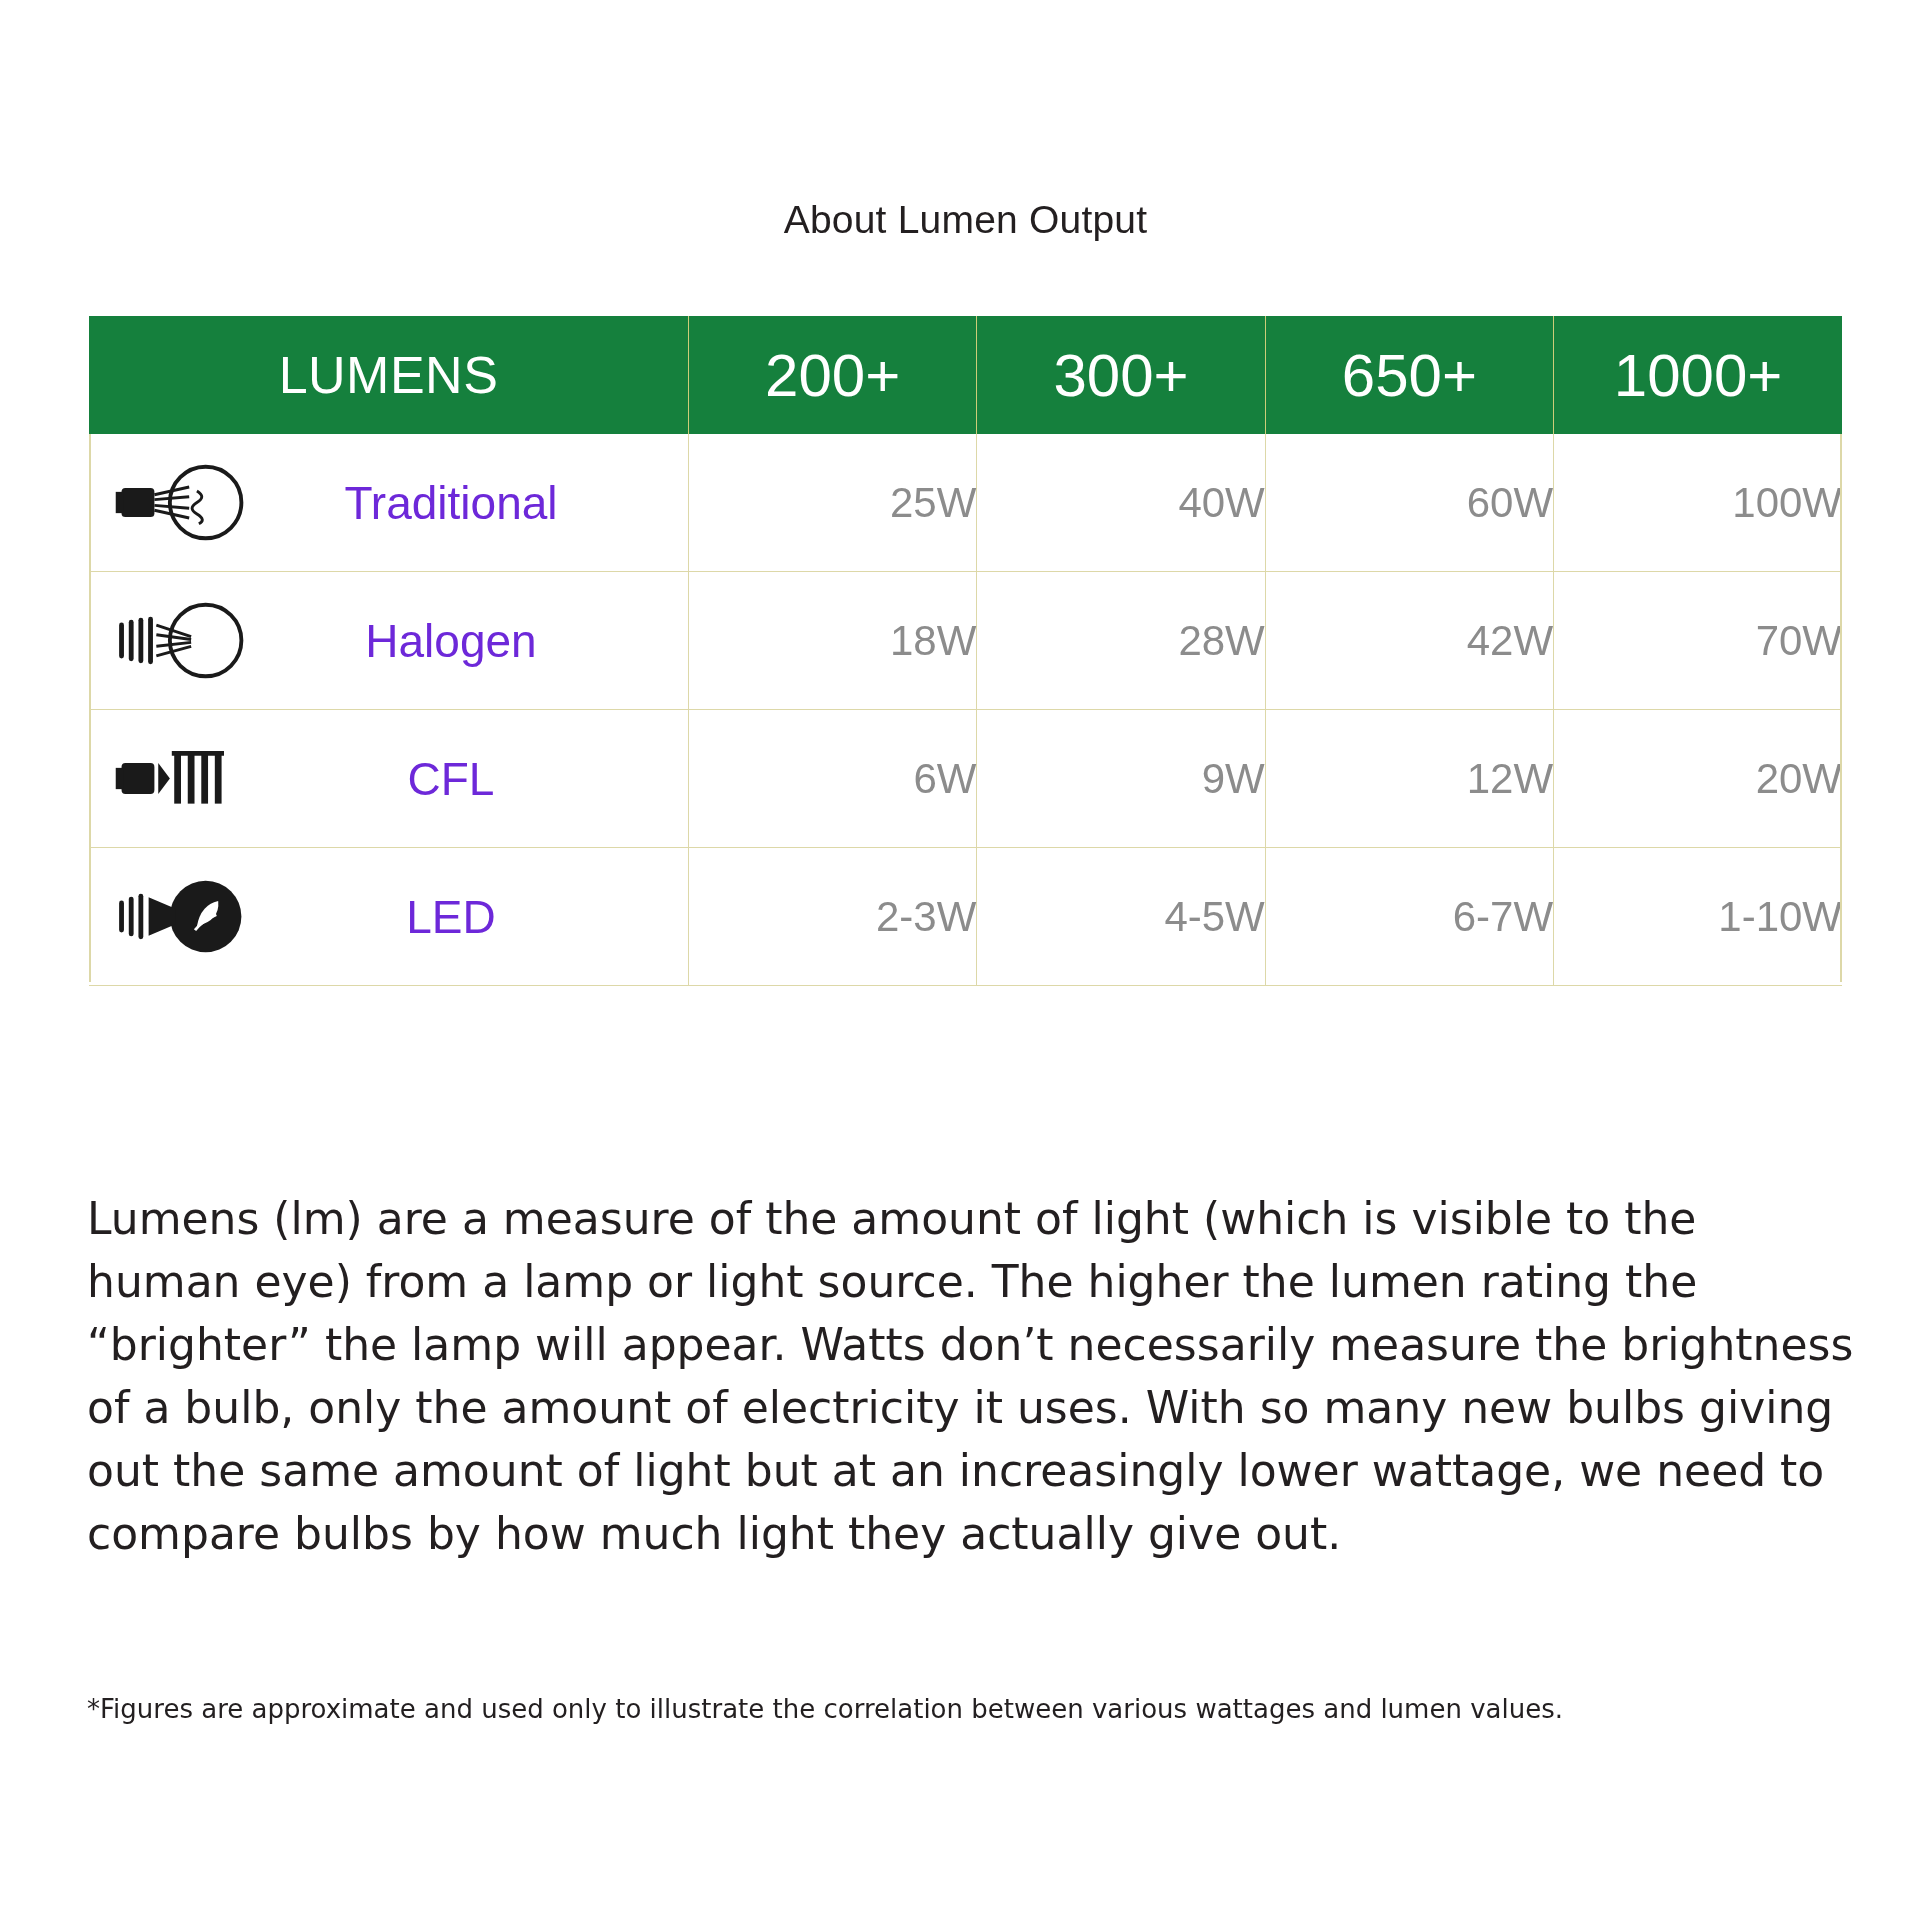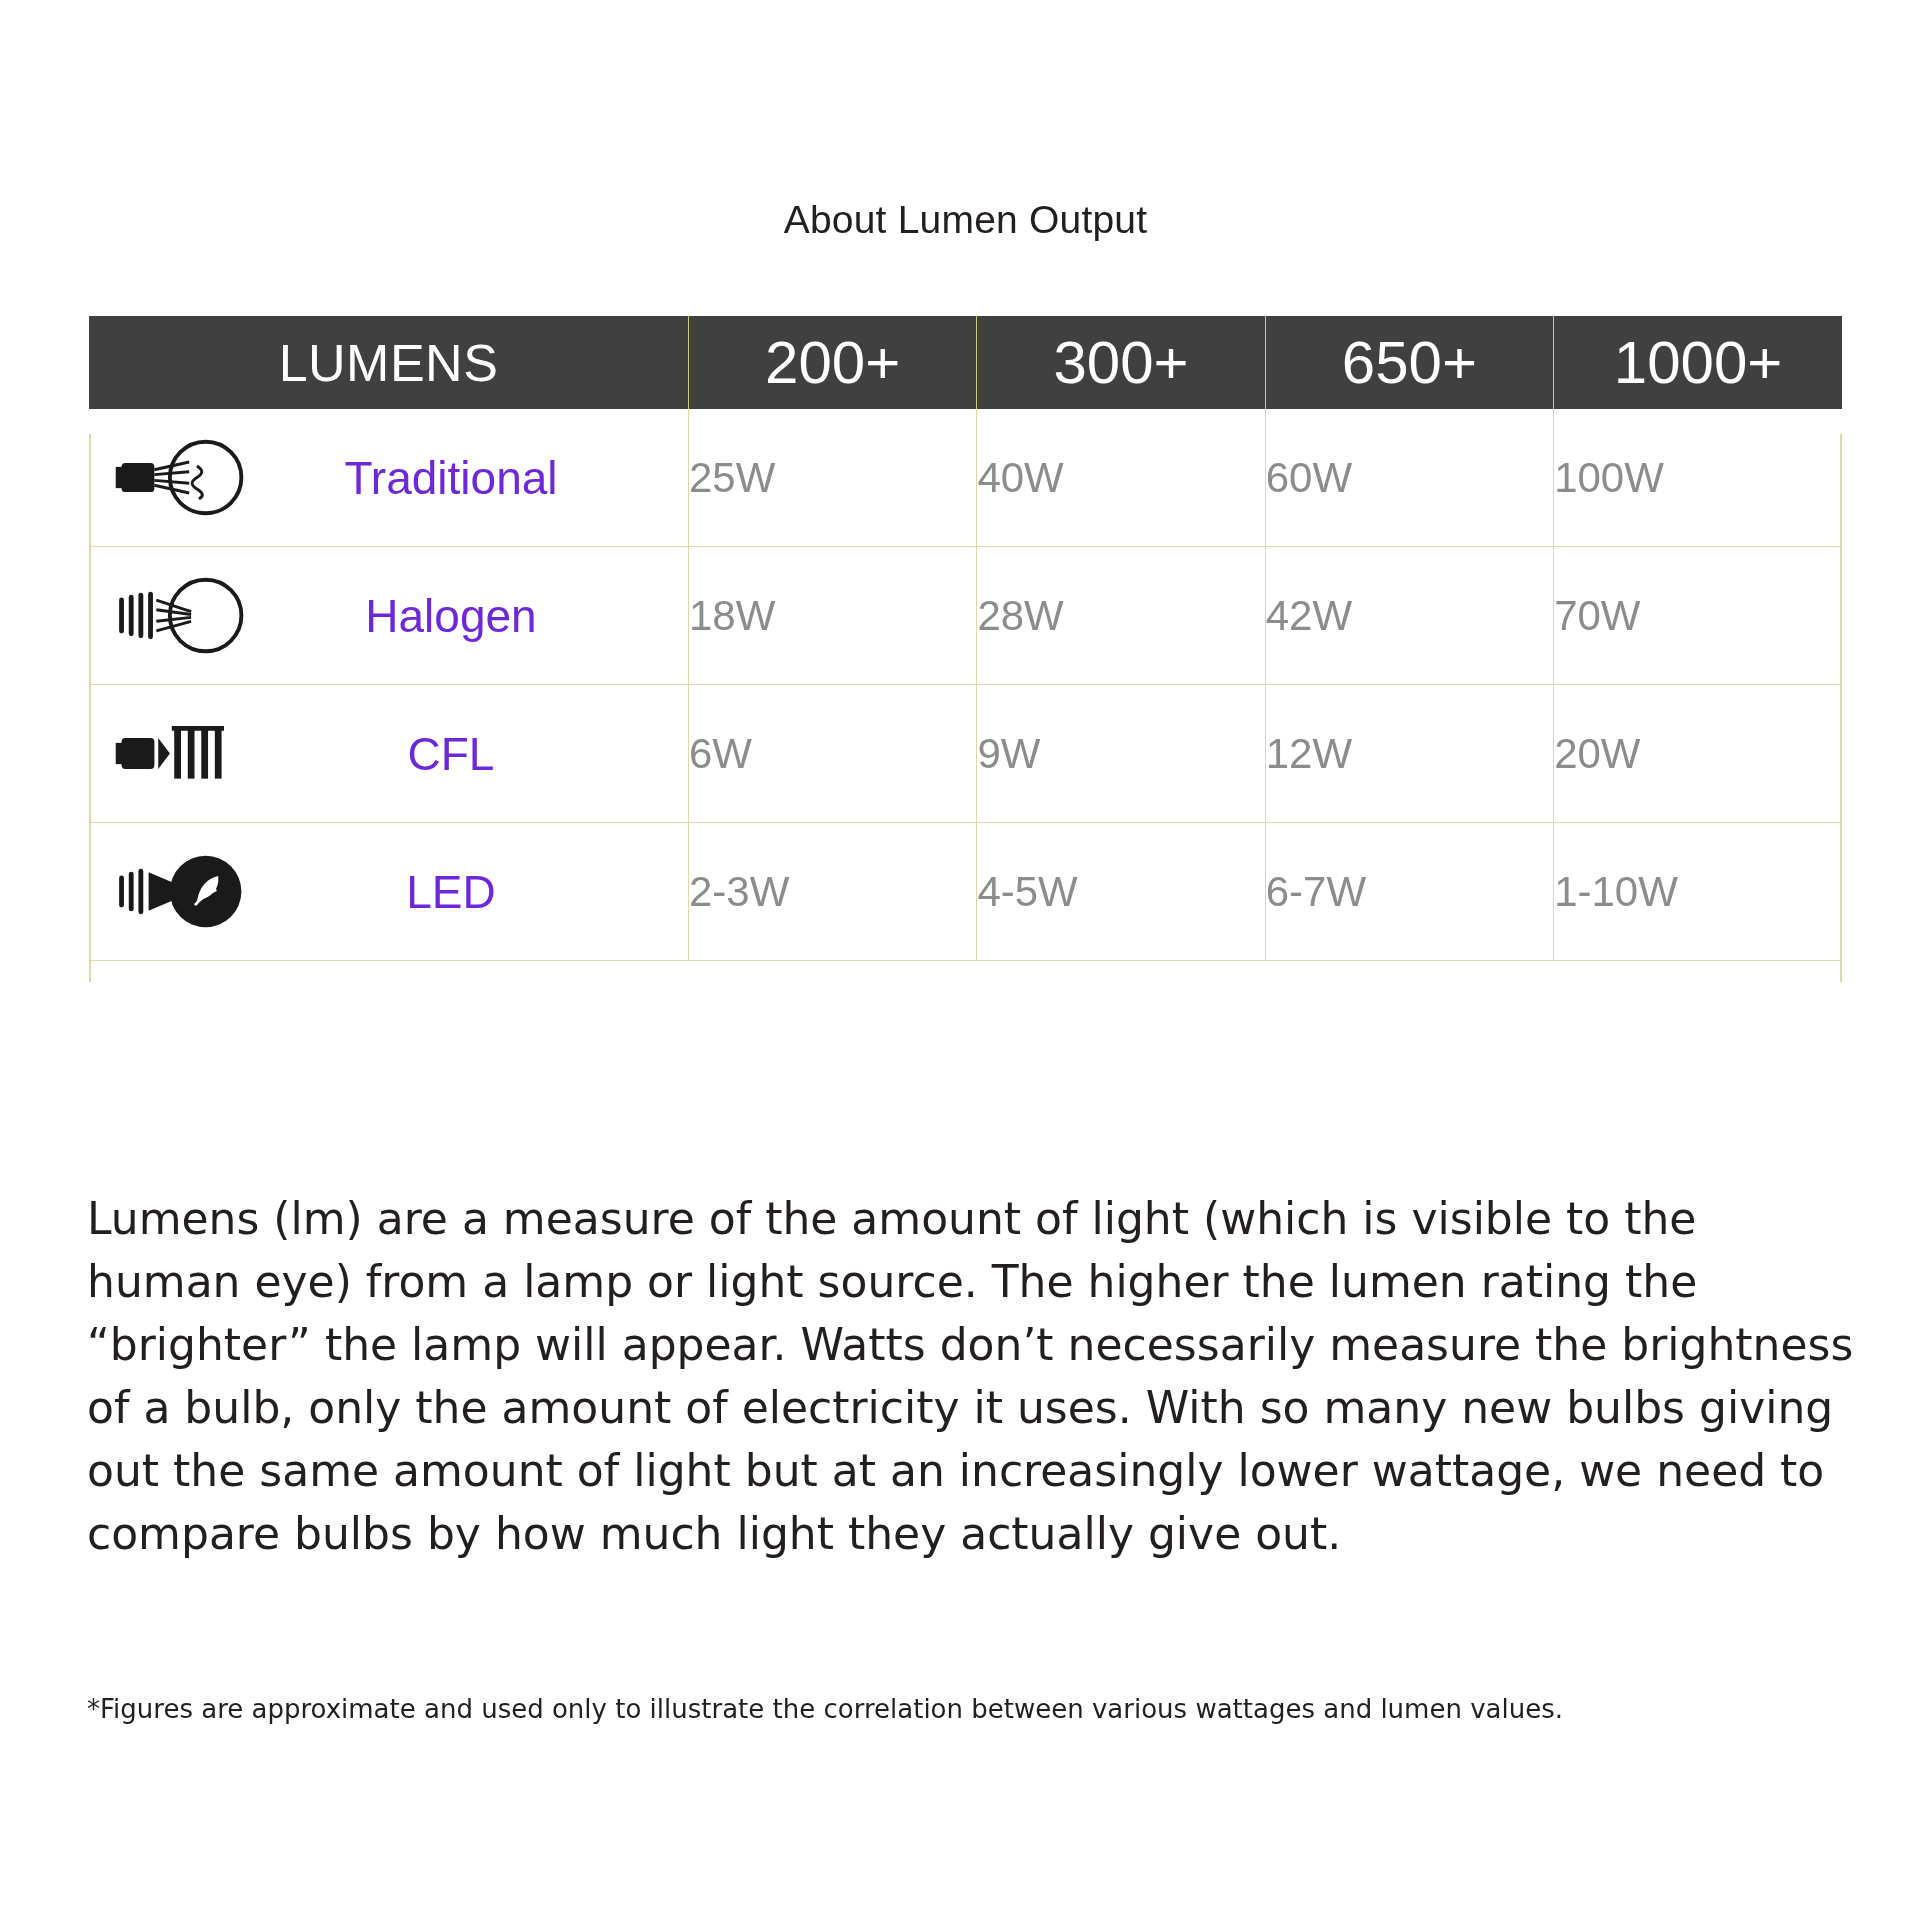--- a/index.html
+++ b/index.html
@@ -42,45 +42,45 @@
   table.lumens {
     width: 100%;
     border-collapse: collapse;
     table-layout: fixed;
   }
   table.lumens th, table.lumens td {
     padding: 0;
     margin: 0;
   }
   thead th {
-    background: #404040;
+    background: #15803d;
     color: #ffffff;
     font-weight: 400;
     font-family: "Liberation Sans", sans-serif;
-    height: 93px;
+    height: 118px;
     vertical-align: middle;
     border-right: 1.9px solid #cdcd79;
   }
   thead th:last-child { border-right: none; }
   th.lumens-label {
     font-size: 52px;
     letter-spacing: 0.5px;
     width: 599px;
   }
   th.lumens-col {
     font-size: 60px;
   }
   tbody tr {
     height: 137px;
   }
   tbody td {
     border-bottom: 1.9px solid #ddd8a8;
     border-right: 1.9px solid #ddd8a8;
     vertical-align: middle;
-    text-align: left;
+    text-align: right;
     font-family: "Liberation Sans", sans-serif;
   }
   tbody tr:last-child td { border-bottom: 1.9px solid #ddd8a8; }
   tbody td:last-child { border-right: none; }
   tbody td.type-cell {
     text-align: left;
     position: relative;
     border-right: 1.9px solid #ddd8a8;
   }
   .type-inner {

